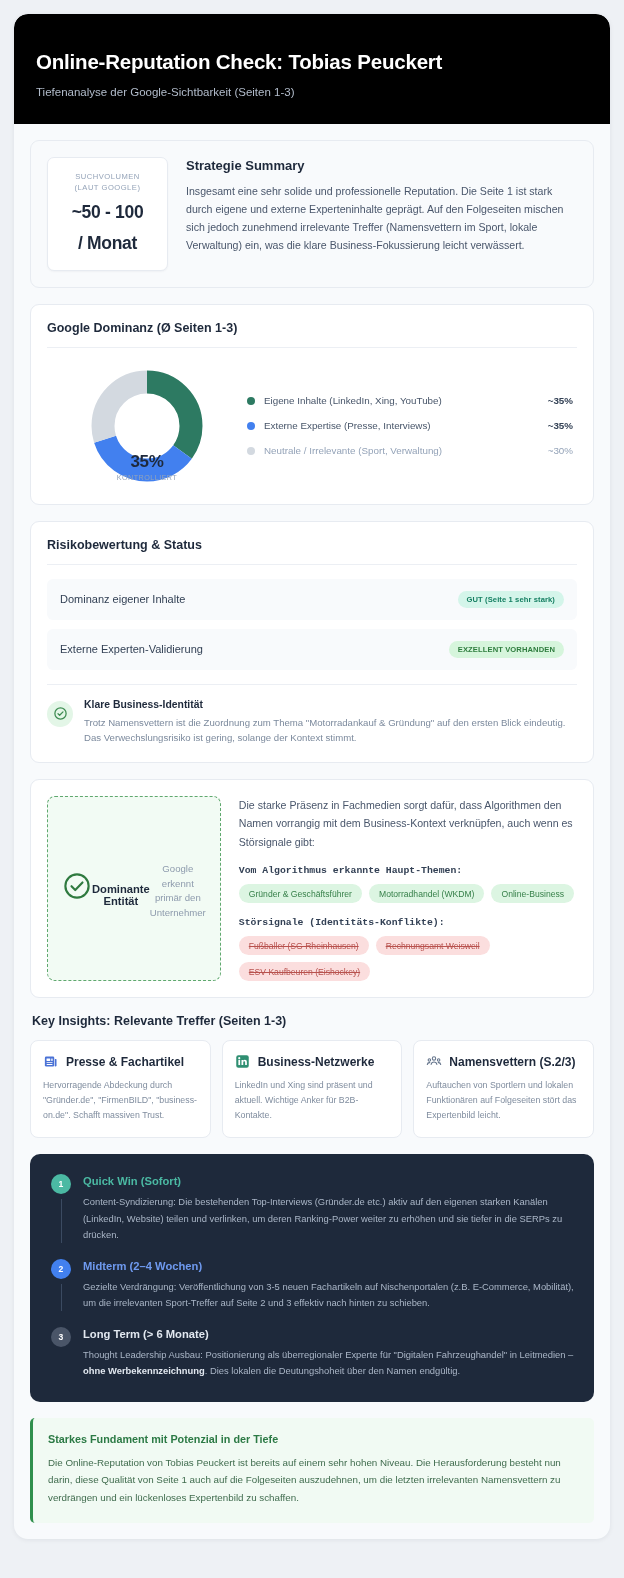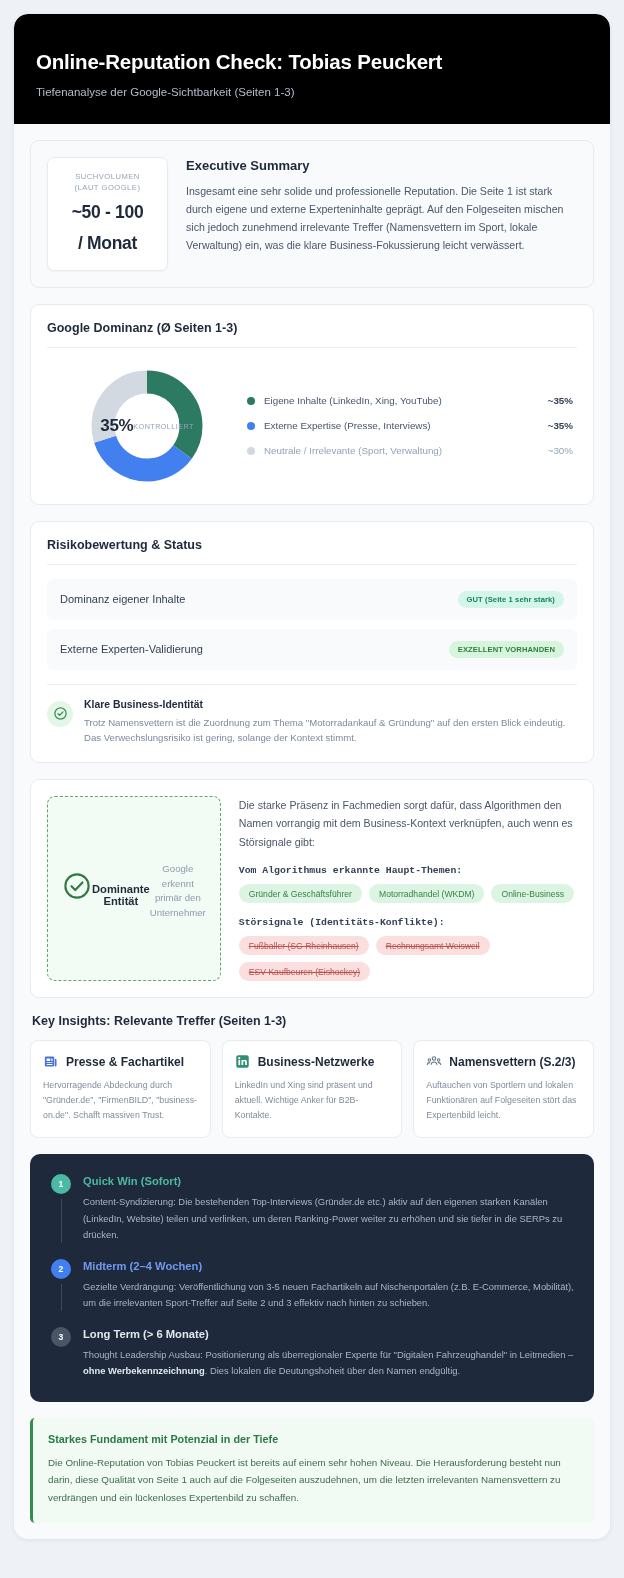--- a/index.html
+++ b/index.html
@@ -118,23 +118,23 @@
   .donut {
     position: relative;
     width: 112px;
     height: 112px;
   }
   .donut-svg { display: block; transform: rotate(-90deg); }
   .donut-center {
     position: absolute;
     inset: 0;
     display: flex;
-    flex-direction: row;
+    flex-direction: column;
     align-items: center;
-    justify-content: center;
+    justify-content: flex-end;
     pointer-events: none;
   }
   .donut-pct {
     font-size: 17px;
     font-weight: bold;
     color: #1e293b;
     letter-spacing: -0.3px;
   }
   .donut-cap {
     font-size: 7.2px;
@@ -289,21 +289,21 @@
 
       <div class="exec-card">
         <div class="exec-row">
           <div class="vol-box">
             <div class="vol-label">SUCHVOLUMEN</div>
             <div class="vol-label">(LAUT GOOGLE)</div>
             <div class="vol-value">~50 - 100</div>
             <div class="vol-value">/ Monat</div>
           </div>
           <div class="exec-body">
-            <div class="exec-head">Executive Summary</div>
+            <div class="exec-head">Strategie Summary</div>
             <div class="exec-text">Insgesamt eine sehr solide und professionelle Reputation. Die Seite 1 ist stark durch eigene und externe Experteninhalte geprägt. Auf den Folgeseiten mischen sich jedoch zunehmend irrelevante Treffer (Namensvettern im Sport, lokale Verwaltung) ein, was die klare Business-Fokussierung leicht verwässert.</div>
           </div>
         </div>
       </div>
 
       <div class="card card-pad">
         <div class="card-title">Google Dominanz (Ø Seiten 1-3)</div>
         <div class="donut-row">
           <div class="donut-wrap">
             <div class="donut">

